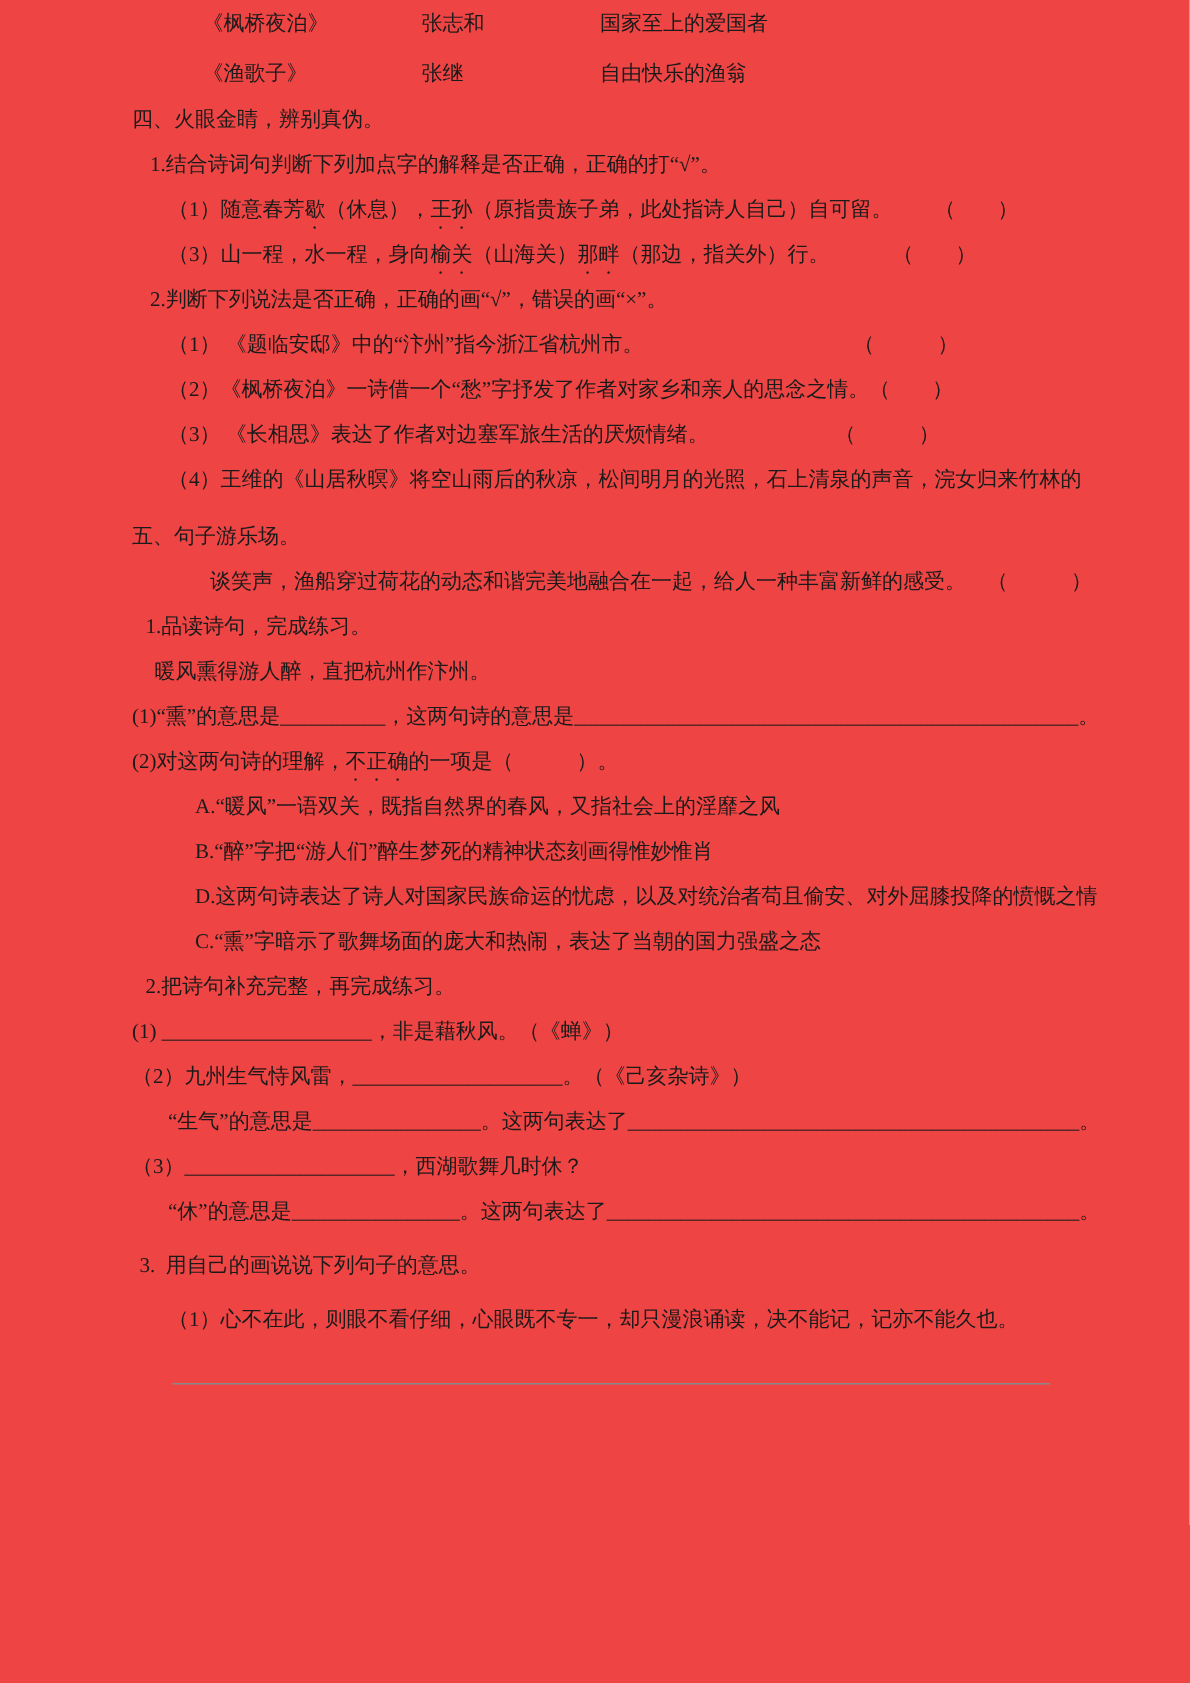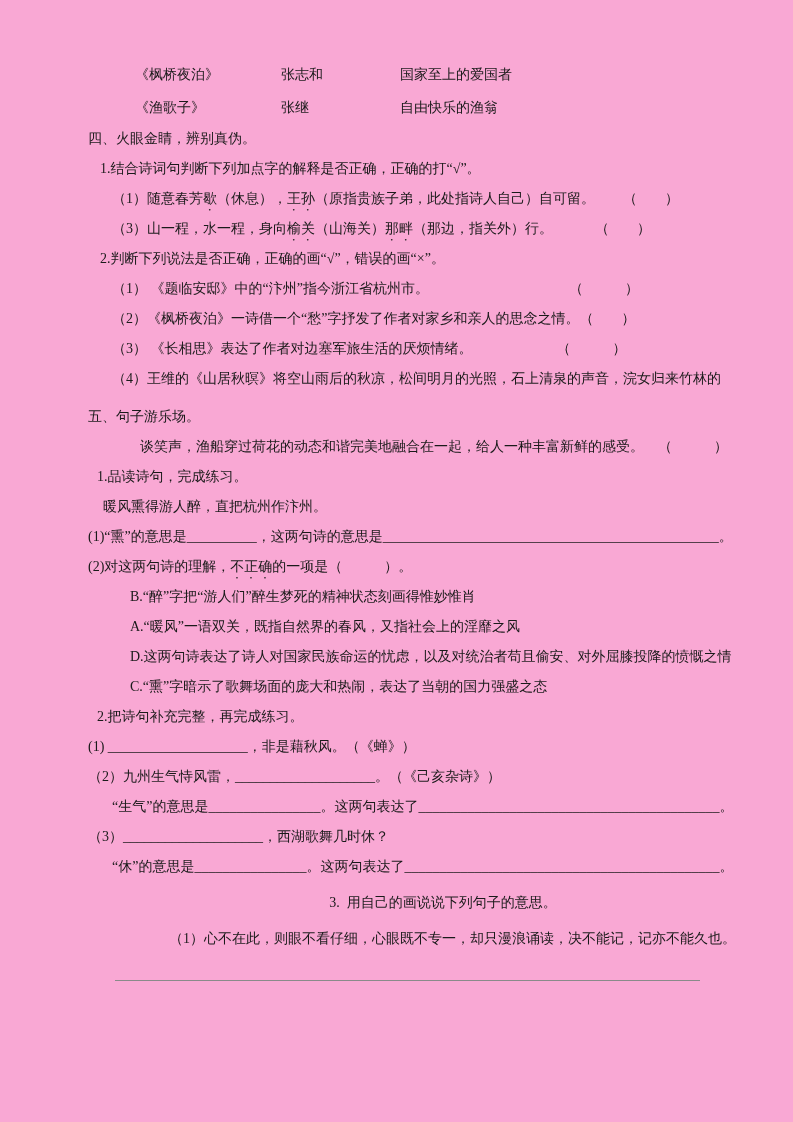--- a/index.html
+++ b/index.html
@@ -3,35 +3,35 @@
 <meta charset="utf-8">
 <style>
   * { margin: 0; padding: 0; box-sizing: border-box; }
   html, body { background: #ffffff; }
   body {
     width: 793px; height: 1122px;
     font-family: "Liberation Serif", "DejaVu Serif", serif;
     font-size: 14px; color: #1a1a1a;
     position: relative; overflow: hidden;
   }
-  .page { width: 793px; height: 1122px; padding-top: 58px; background: #f9a8d4; }
+  .page { width: 793px; height: 1122px; background: #ef4444; }
   .line { height: 30px; line-height: 30px; white-space: pre; }
   .match-row { height: 33px; line-height: 33px; display: flex; margin-left: 135px; white-space: pre; }
   .match-row .col-title { width: 146px; }
   .match-row .col-author { width: 119px; }
   .bold { font-weight: normal; }
   .ind-a { margin-left: 88px; }   
   .ind-b { margin-left: 97px; }   
   .ind-c { margin-left: 100px; }  
   .ind-d { margin-left: 112px; }  
   .ind-e { margin-left: 130px; }  
   .ind-f { margin-left: 140px; }  
   .ind-g { margin-left: 103px; }  
   .ind-h { margin-left: 93px; }   
-  .mt6 { margin-top: 6px; text-align: center; }
+  .mt6 { margin-top: 6px; }
   .mt8 { margin-top: 8px; }
   .em-dot {
     -webkit-text-emphasis: filled dot;
     -webkit-text-emphasis-position: under left;
     text-emphasis: filled dot;
     text-emphasis-position: under left;
   }
   .rule {
     margin-top: 26px; margin-left: 115px;
     width: 585px; height: 1px;
@@ -63,22 +63,22 @@
   <div class="line ind-d">（2）《枫桥夜泊》一诗借一个“愁”字抒发了作者对家乡和亲人的思念之情。（　　）</div>
   <div class="line ind-d">（3） 《长相思》表达了作者对边塞军旅生活的厌烦情绪。　　　　　　（　　　）</div>
   <div class="line ind-d">（4）王维的《山居秋暝》将空山雨后的秋凉，松间明月的光照，石上清泉的声音，浣女归来竹林的</div>
   <div class="line ind-a bold mt8">五、句子游乐场。</div>
 
   <div class="line ind-f">谈笑声，渔船穿过荷花的动态和谐完美地融合在一起，给人一种丰富新鲜的感受。　（　　　）</div>
   <div class="line ind-b">1.品读诗句，完成练习。</div>
   <div class="line ind-g bold">暖风熏得游人醉，直把杭州作汴州。</div>
   <div class="line ind-a">(1)“熏”的意思是__________，这两句诗的意思是________________________________________________。</div>
   <div class="line ind-a"><span>(2)对这两句诗的理解，</span><span class="em-dot">不正确</span><span>的一项是（　　　）。</span></div>
+  <div class="line ind-e">A.“暖风”一语双关，既指自然界的春风，又指社会上的淫靡之风</div>
   <div class="line ind-e">B.“醉”字把“游人们”醉生梦死的精神状态刻画得惟妙惟肖</div>
-  <div class="line ind-e">A.“暖风”一语双关，既指自然界的春风，又指社会上的淫靡之风</div>
   <div class="line ind-e">D.这两句诗表达了诗人对国家民族命运的忧虑，以及对统治者苟且偷安、对外屈膝投降的愤慨之情</div>
   <div class="line ind-e">C.“熏”字暗示了歌舞场面的庞大和热闹，表达了当朝的国力强盛之态</div>
   <div class="line ind-b">2.把诗句补充完整，再完成练习。</div>
   <div class="line ind-a">(1) ____________________，非是藉秋风。（《蝉》）</div>
   <div class="line ind-a">（2）九州生气恃风雷，____________________。（《己亥杂诗》）</div>
   <div class="line ind-d">“生气”的意思是________________。这两句表达了___________________________________________。</div>
   <div class="line ind-a">（3）____________________，西湖歌舞几时休？</div>
   <div class="line ind-d">“休”的意思是________________。这两句表达了_____________________________________________。</div>
   <div class="line ind-h mt6">3.  用自己的画说说下列句子的意思。</div>
   <div class="line ind-d mt6">（1）心不在此，则眼不看仔细，心眼既不专一，却只漫浪诵读，决不能记，记亦不能久也。</div>

